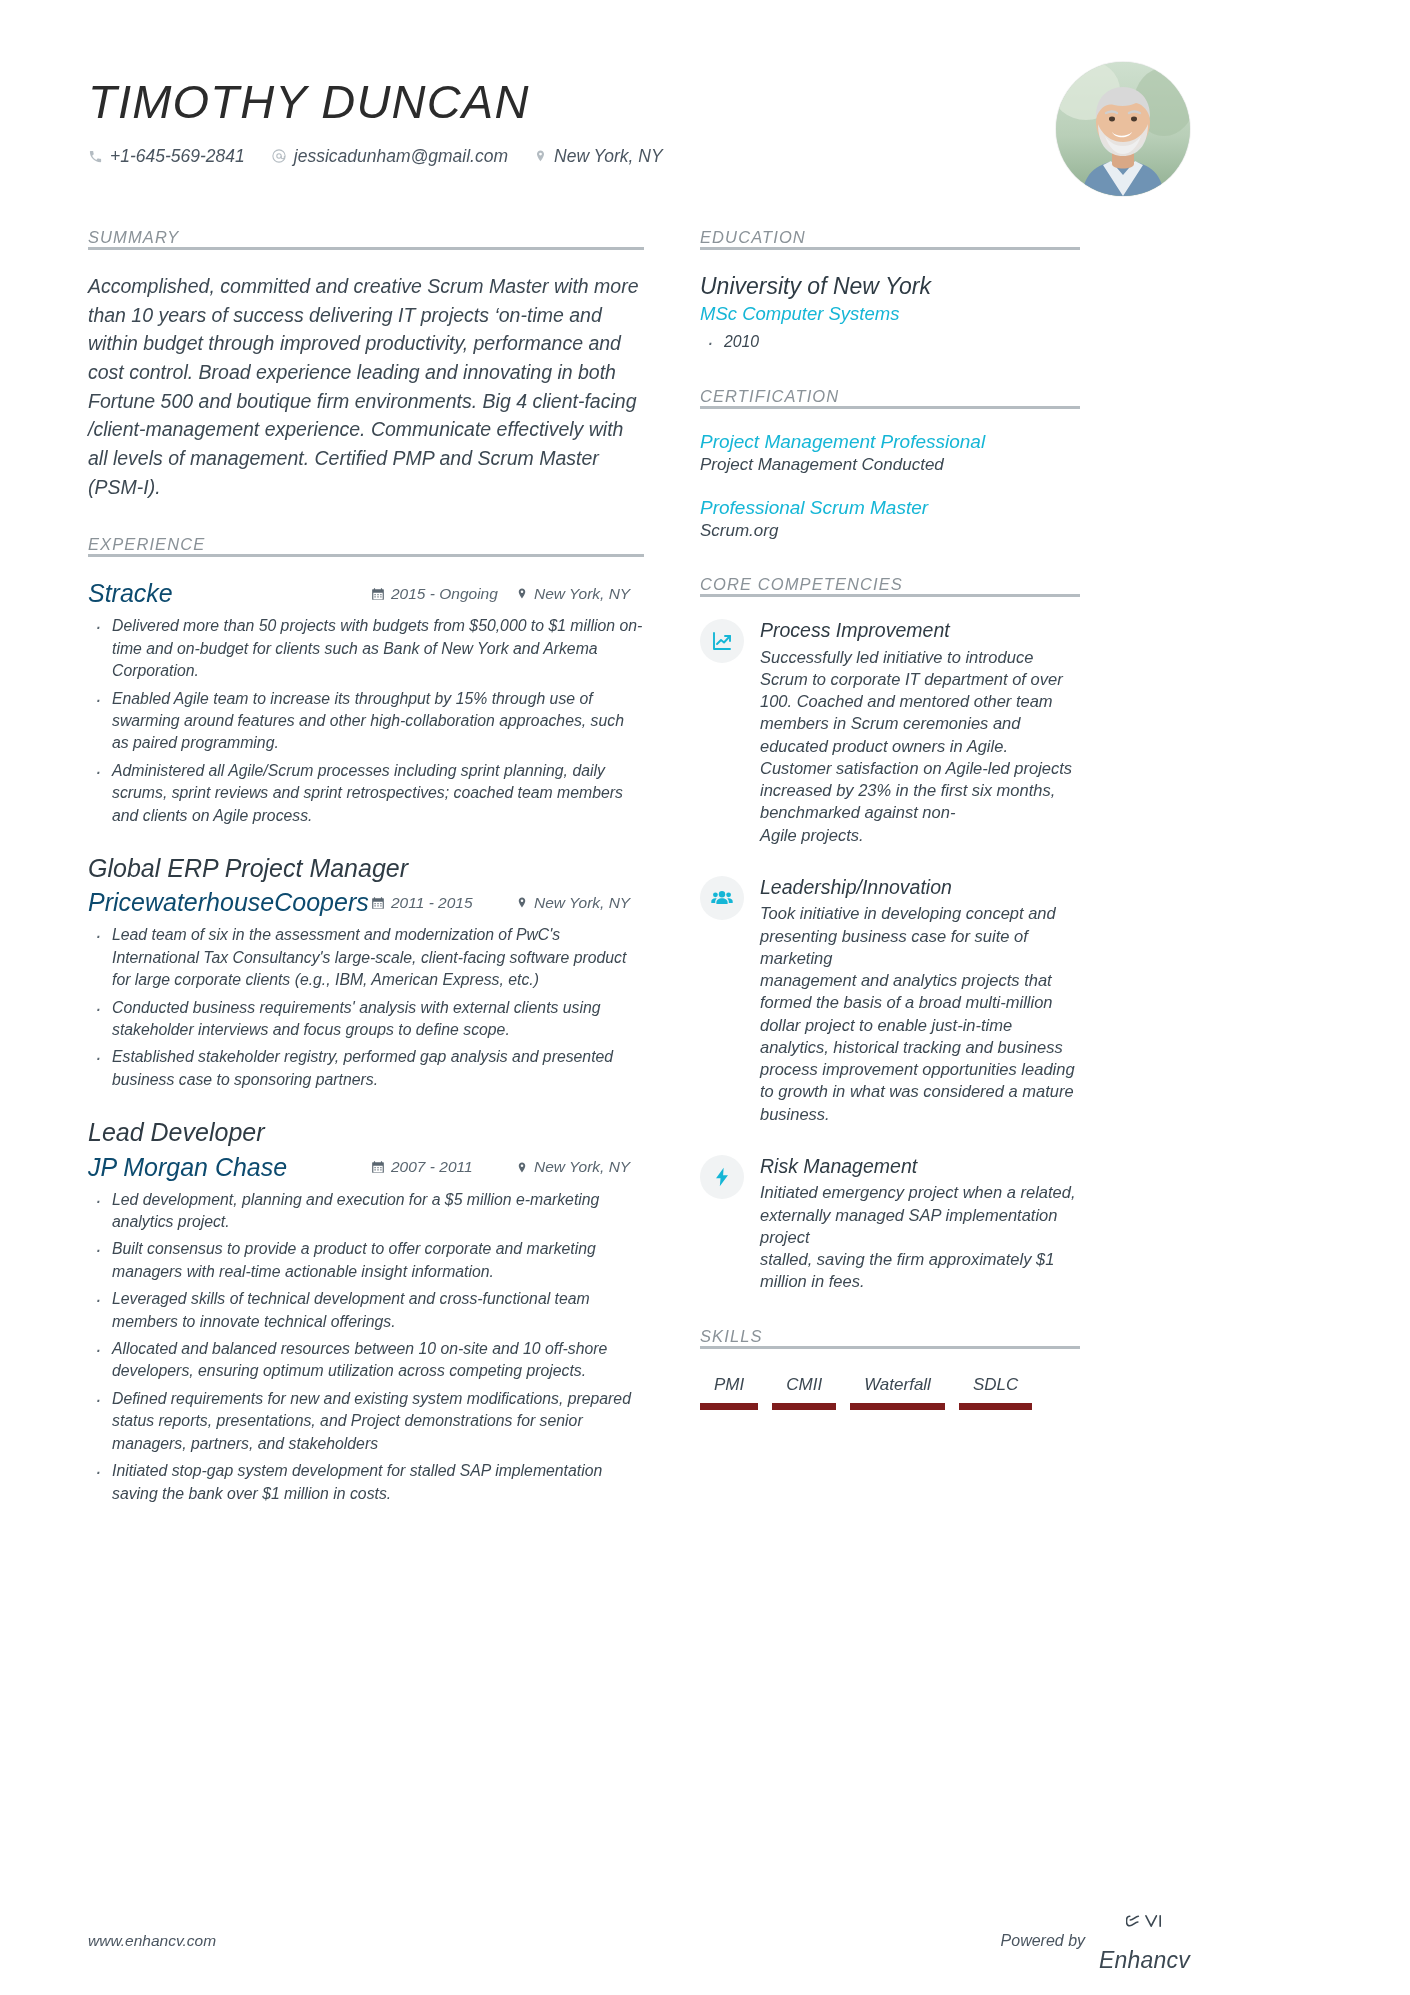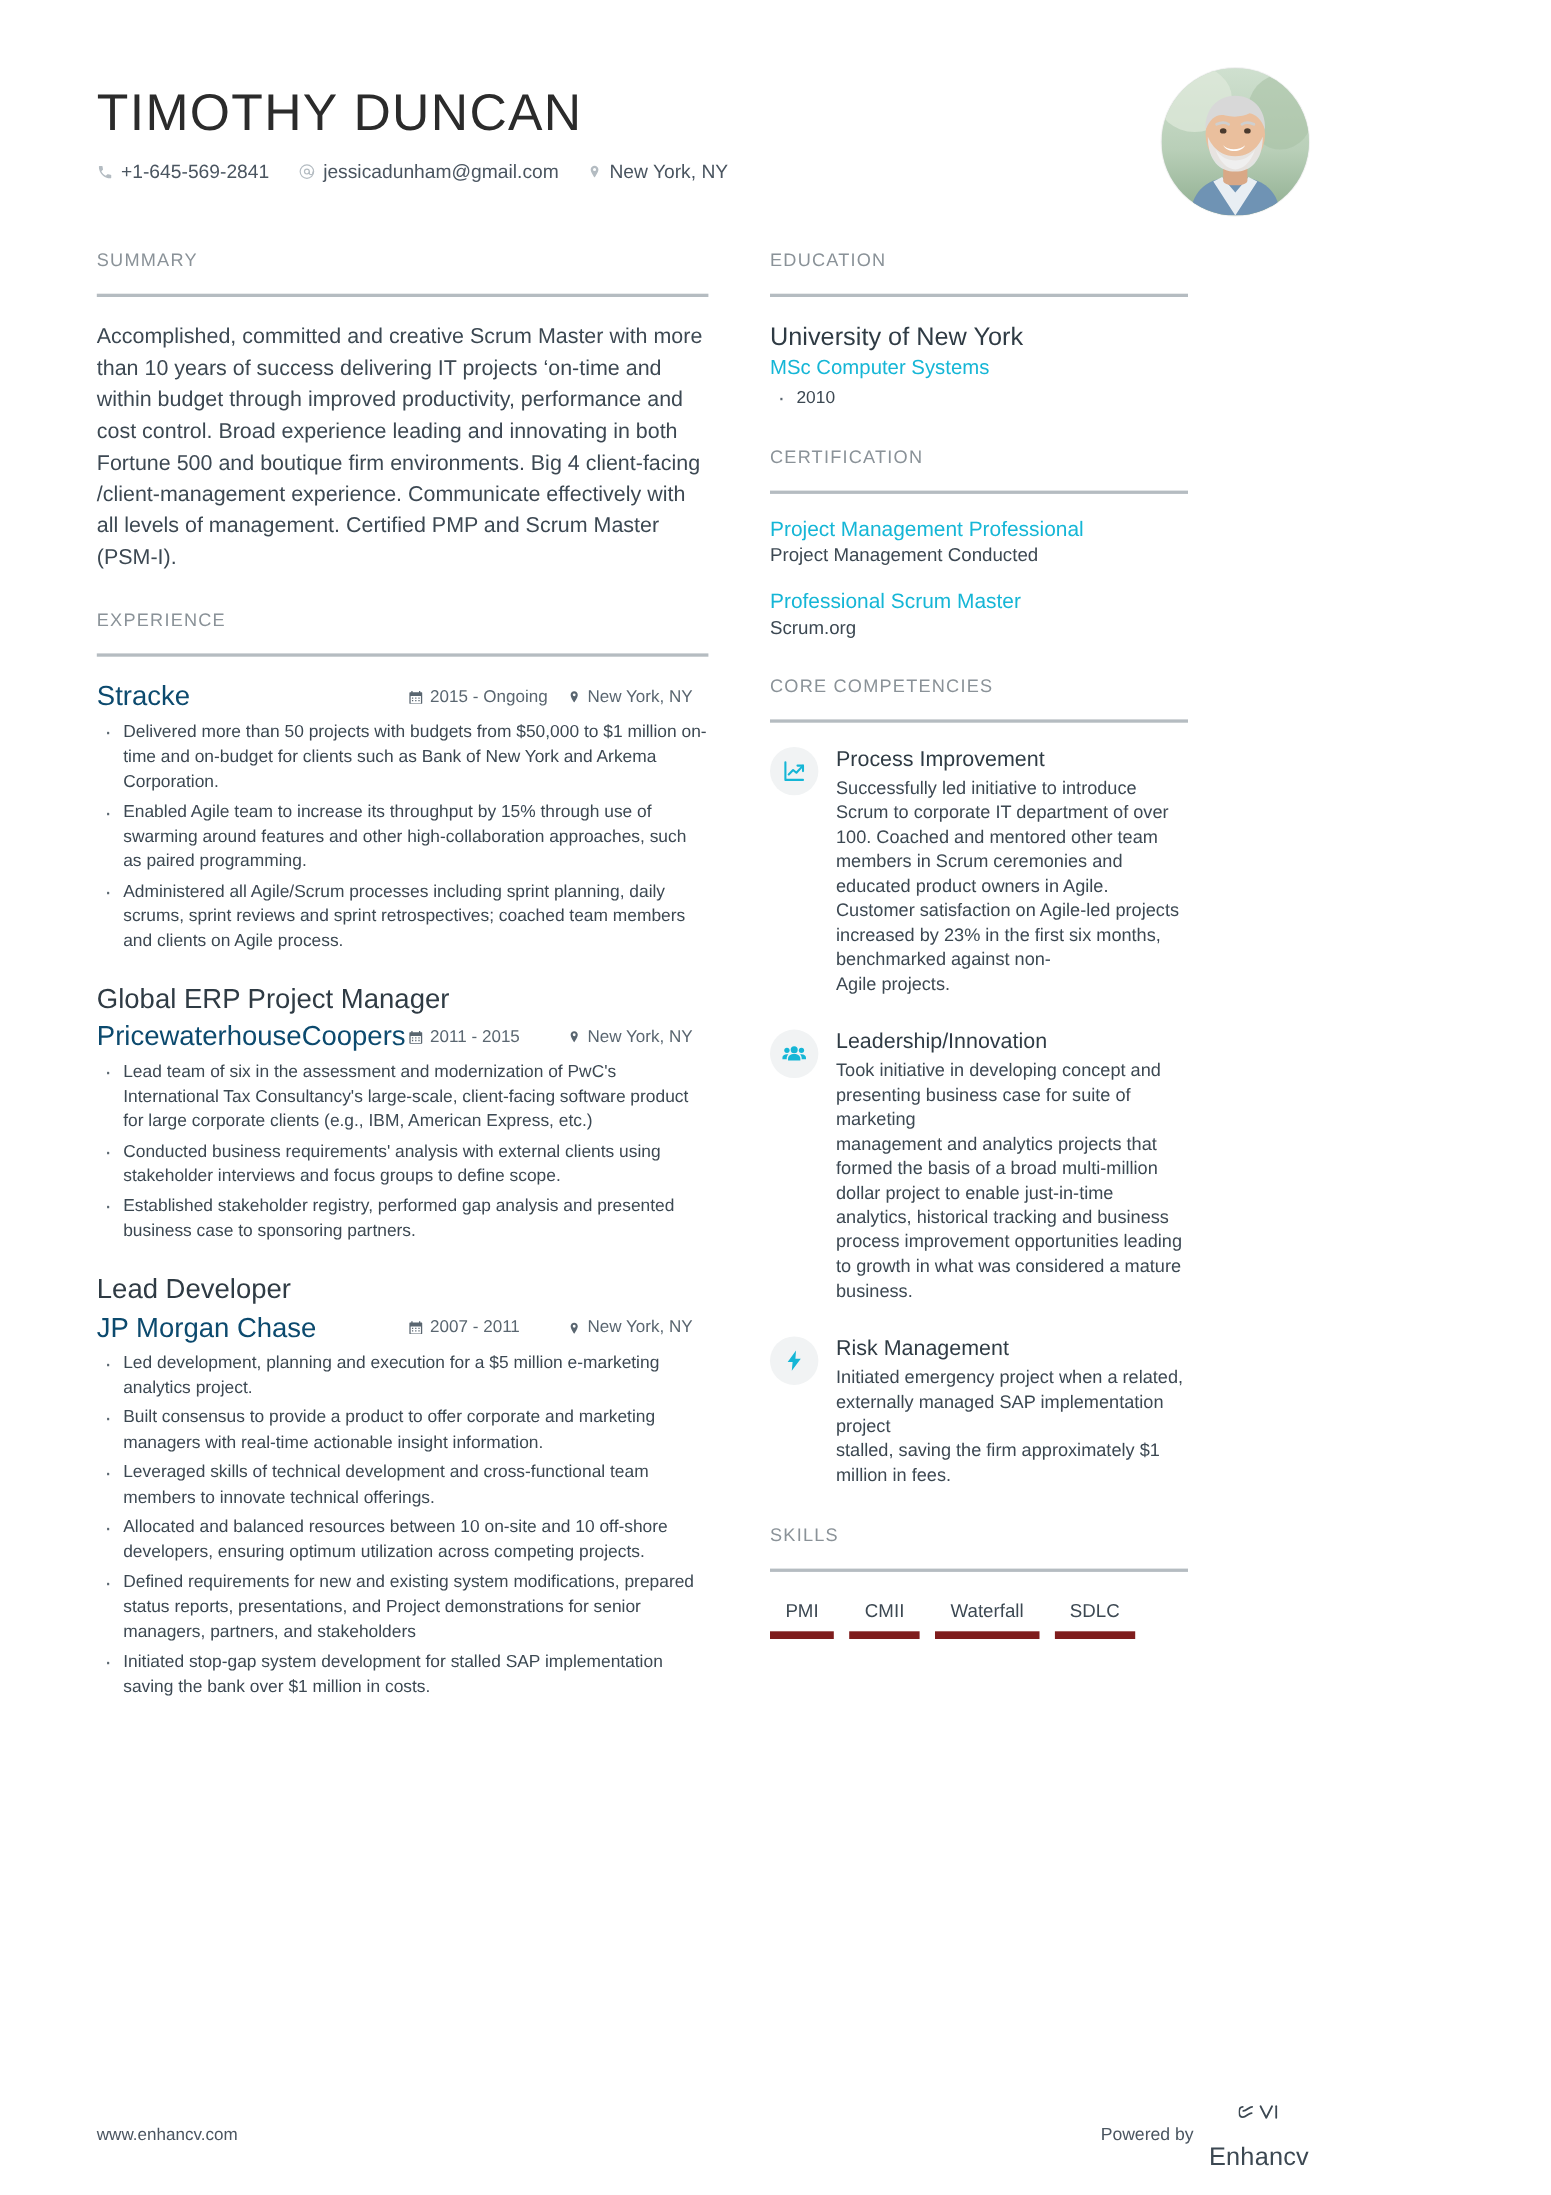--- a/index.html
+++ b/index.html
@@ -12,20 +12,21 @@
     color: #3c4852;
     -webkit-font-smoothing: antialiased;
   }
   .page {
     position: relative;
     width: 1276px;
     height: 1995px;
     background: #fff;
     padding: 0;
     overflow: hidden;
+    font-style: italic;
   }
 
   
   .header {
     display: flex;
     align-items: flex-start;
     justify-content: space-between;
     padding: 62px 86px 0 88px;
   }
   .header-left { padding-top: 14px; }
@@ -69,21 +70,21 @@
   }
   .col-left { width: 556px; flex: 0 0 556px; }
   .col-right { width: 380px; flex: 0 0 380px; }
 
   .section { margin-bottom: 34px; }
   .section-title {
     font-size: 16.5px;
     letter-spacing: 1.1px;
     color: #8a9298;
     font-weight: 400;
-    padding-bottom: 20px;
+    padding-bottom: 0;
     border-bottom: 3px solid #b5bcc1;
     margin-bottom: 22px;
   }
 
   .summary-text {
     font-size: 19.5px;
     line-height: 1.47;
     color: #3c4852;
     font-weight: 400;
   }

